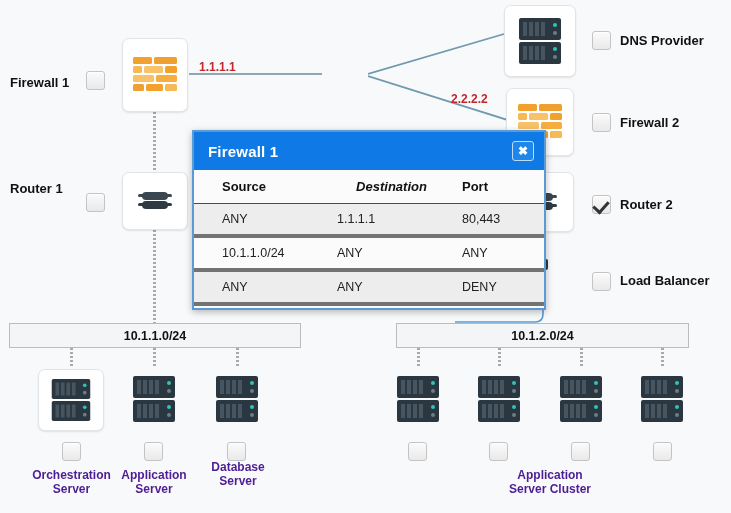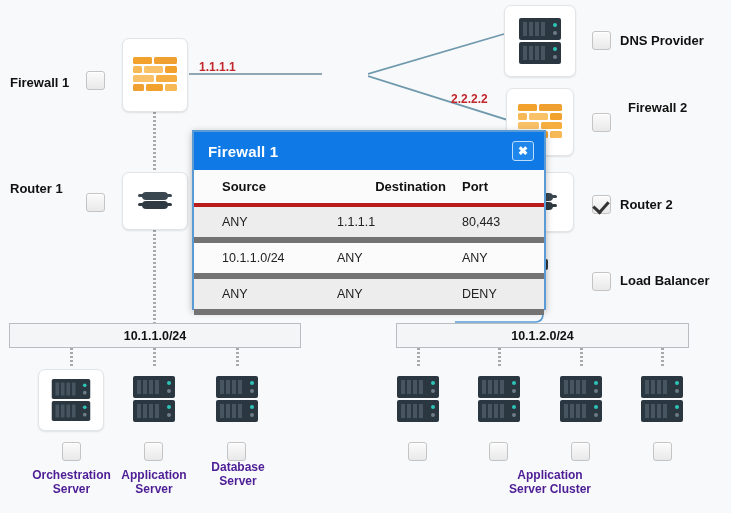--- a/index.html
+++ b/index.html
@@ -136,34 +136,34 @@
   }
   #dlg-body { flex:1 1 auto; background:#fbfbfb; }
   table.fwtable {
     width:100%; border-collapse:collapse;
     font-size:12.5px;
   }
   table.fwtable th {
     font-size:13px; font-weight:bold; color:#111;
     padding:9px 0 9px 0;
     background:#fbfbfb;
-    border-bottom:4px solid #b91c1c;
+    border-bottom:1px solid #b91c1c;
   }
   table.fwtable td {
     padding:8px 0;
     color:#222;
-    border-bottom:6px solid #737373;
+    border-bottom:4px solid #737373;
   }
   table.fwtable tbody tr:nth-child(odd) td { background:#ededed; }
   table.fwtable tbody tr:nth-child(even) td { background:#fbfbfb; }
   table.fwtable .c-src { width:38%; text-align:left; padding-left:28px; }
   table.fwtable .c-dst { width:34%; text-align:left; padding-left:10px; }
   table.fwtable .c-prt { width:28%; text-align:left; padding-left:16px; }
   table.fwtable th.c-src { text-align:left; padding-left:28px; }
-  table.fwtable th.c-dst { text-align:right; padding-left:10px; }
+  table.fwtable th.c-dst { text-align:center; padding-left:10px;font-style:italic; }
   table.fwtable th.c-prt { text-align:left; padding-left:16px; }
 </style>
 </head>
 <body>
 
 <div id="stage">
 
   <div class="wire wire-h abs" style="left:189px; top:73px; width:133px;"></div>
 
   <svg class="abs" style="left:368px; top:30px; width:140px; height:48px;" viewBox="0 0 140 48">
@@ -257,21 +257,21 @@
       <rect x="12" y="11" width="19" height="7" rx="1.5" fill="#f9c268"></rect>
       <rect x="33" y="11" width="12" height="7" rx="1.5" fill="#f2a22c"></rect>
       <rect x="1" y="20" width="21" height="7" rx="1.5" fill="#f9c268"></rect>
       <rect x="24" y="20" width="21" height="7" rx="1.5" fill="#f5ae3f"></rect>
       <rect x="1" y="29" width="11" height="7" rx="1.5" fill="#efa031"></rect>
       <rect x="14" y="29" width="17" height="7" rx="1.5" fill="#f2a22c"></rect>
       <rect x="33" y="29" width="12" height="7" rx="1.5" fill="#f7b955"></rect>
     </svg>
   </div>
   <div class="cbox" style="left:592px; top:113px;"></div>
-  <div class="side-label" style="left:620px; top:100px;margin-left:8px;">Firewall 2</div>
+  <div class="side-label" style="left:620px; top:115px;">Firewall 2</div>
 
   <div class="tile" style="left:506px; top:172px; width:68px; height:60px;">
     <svg class="rtr-icon" width="34" height="22" viewBox="0 0 34 22">
       <rect x="4" y="2" width="26" height="8" rx="4" fill="#3b4750"></rect>
       <rect x="4" y="11" width="26" height="8" rx="4" fill="#2f3a42"></rect>
       <rect x="0" y="4" width="6" height="3" rx="1.5" fill="#3b4750"></rect>
       <rect x="28" y="4" width="6" height="3" rx="1.5" fill="#3b4750"></rect>
       <rect x="0" y="13" width="6" height="3" rx="1.5" fill="#2f3a42"></rect>
       <rect x="28" y="13" width="6" height="3" rx="1.5" fill="#2f3a42"></rect>
     </svg>

